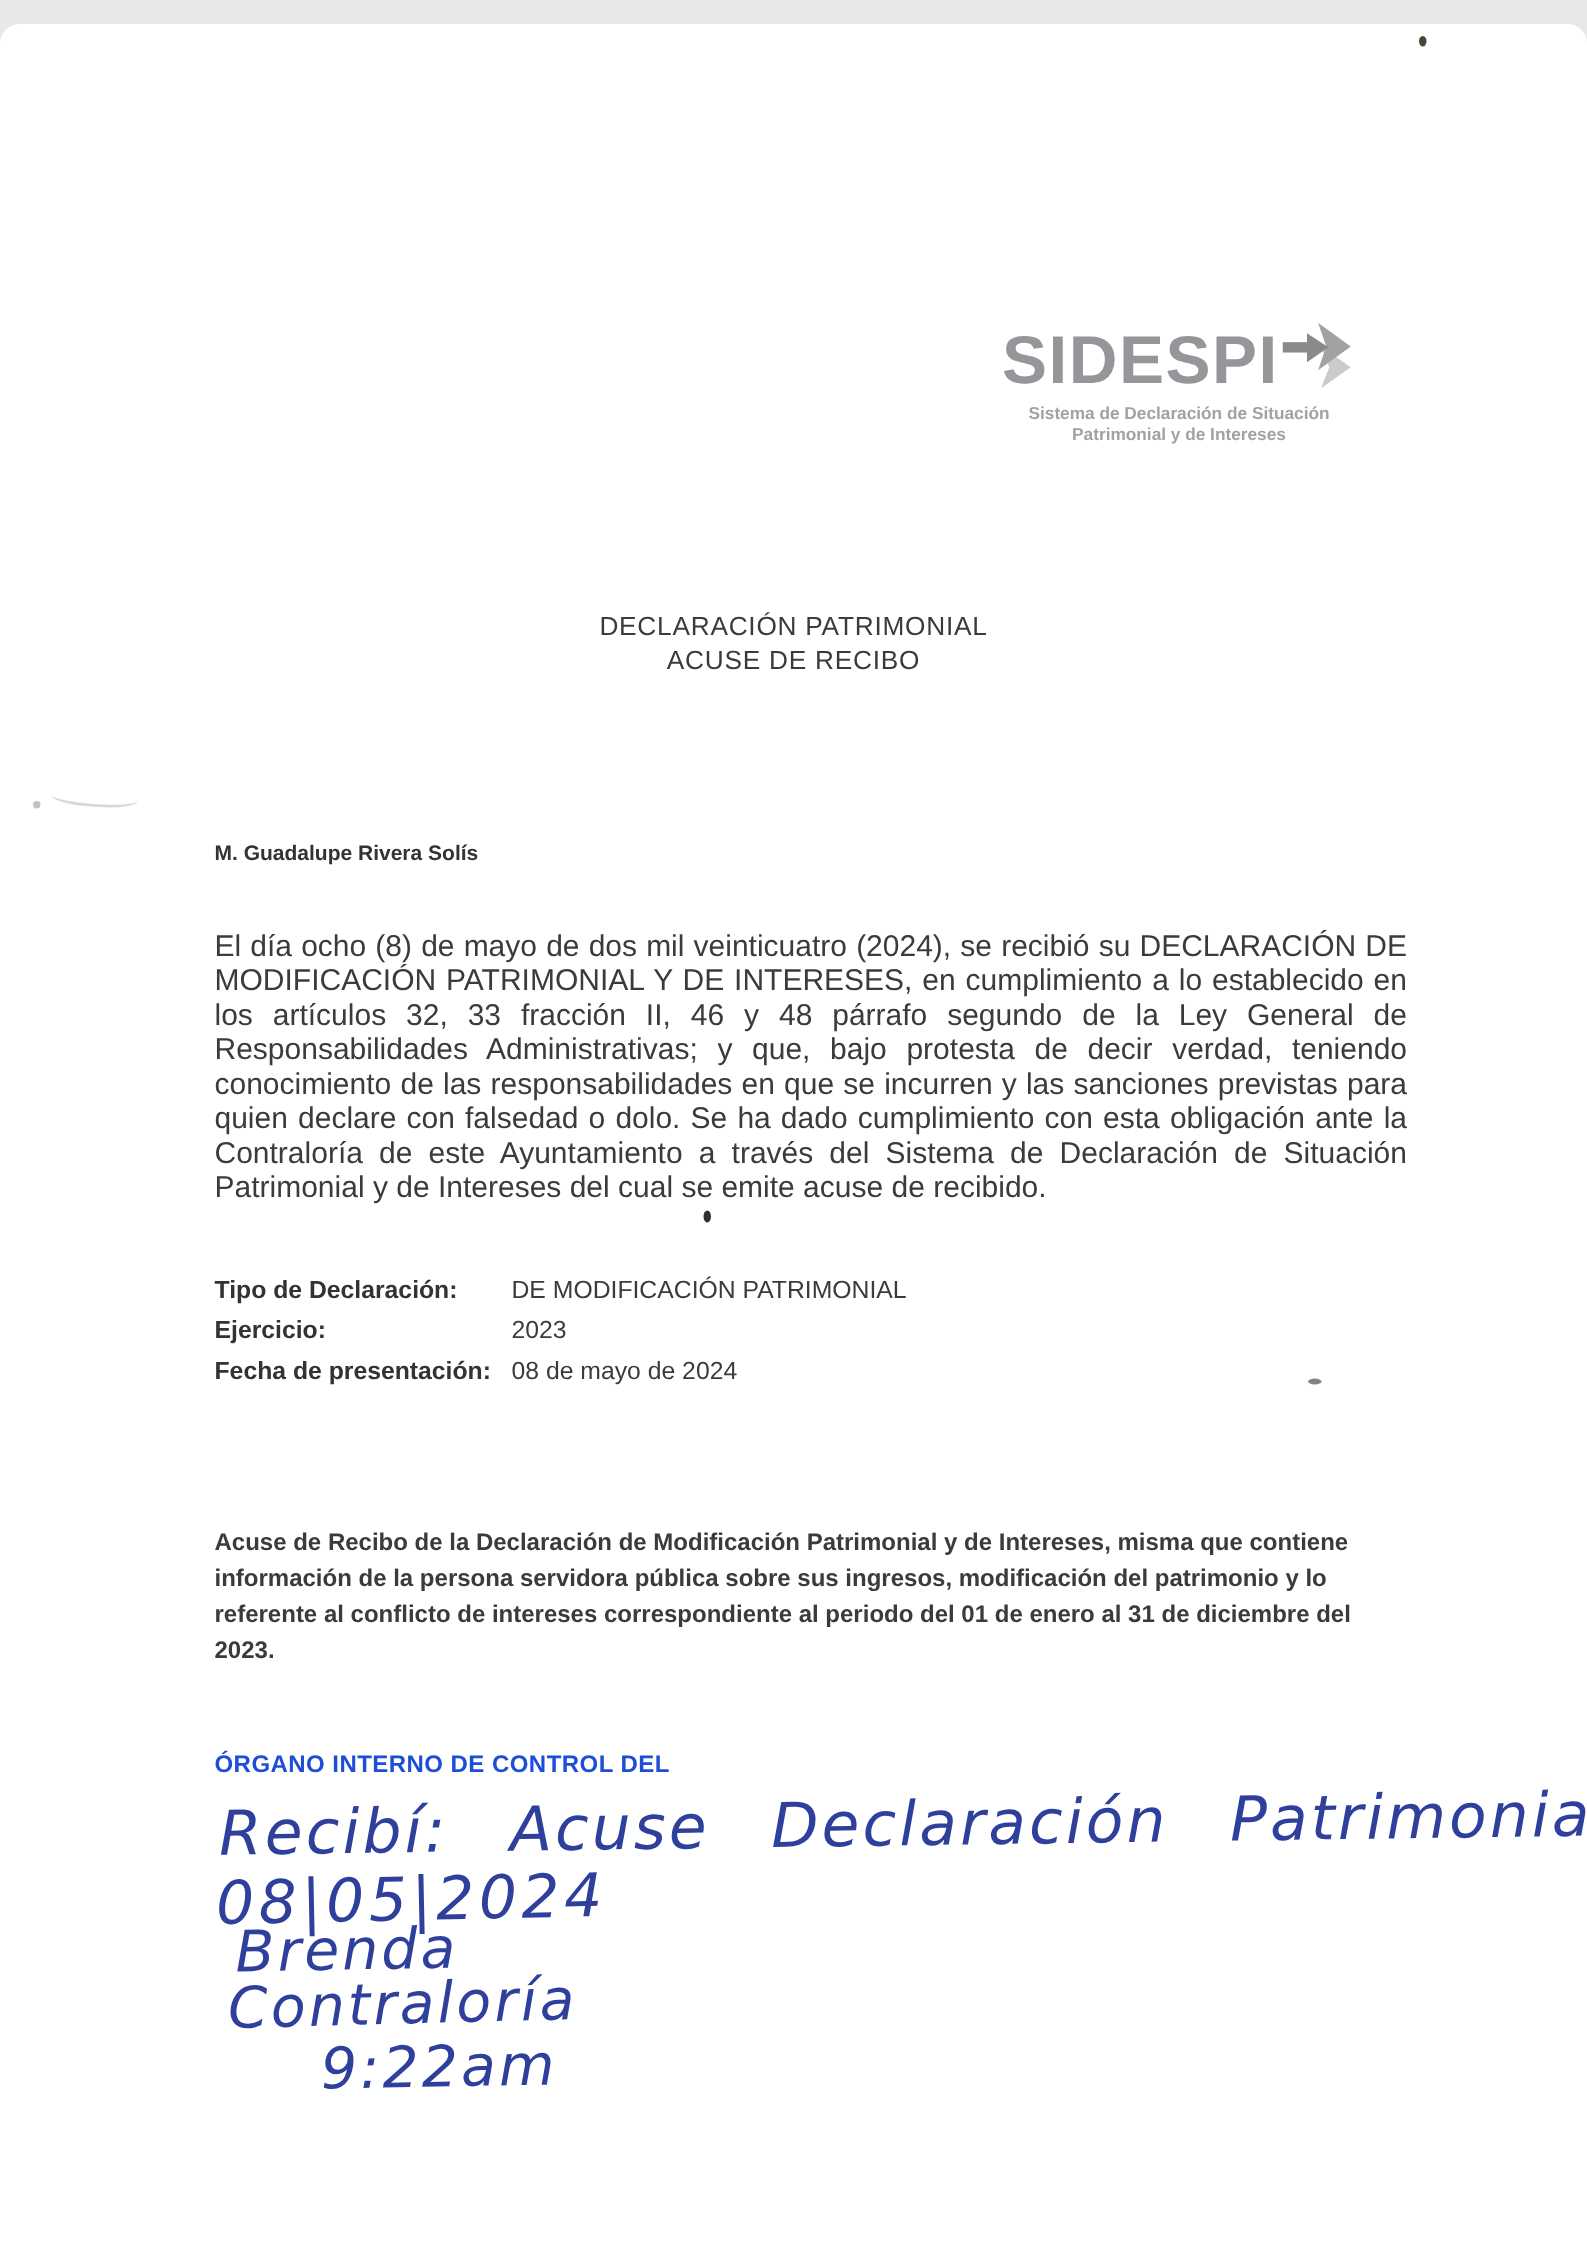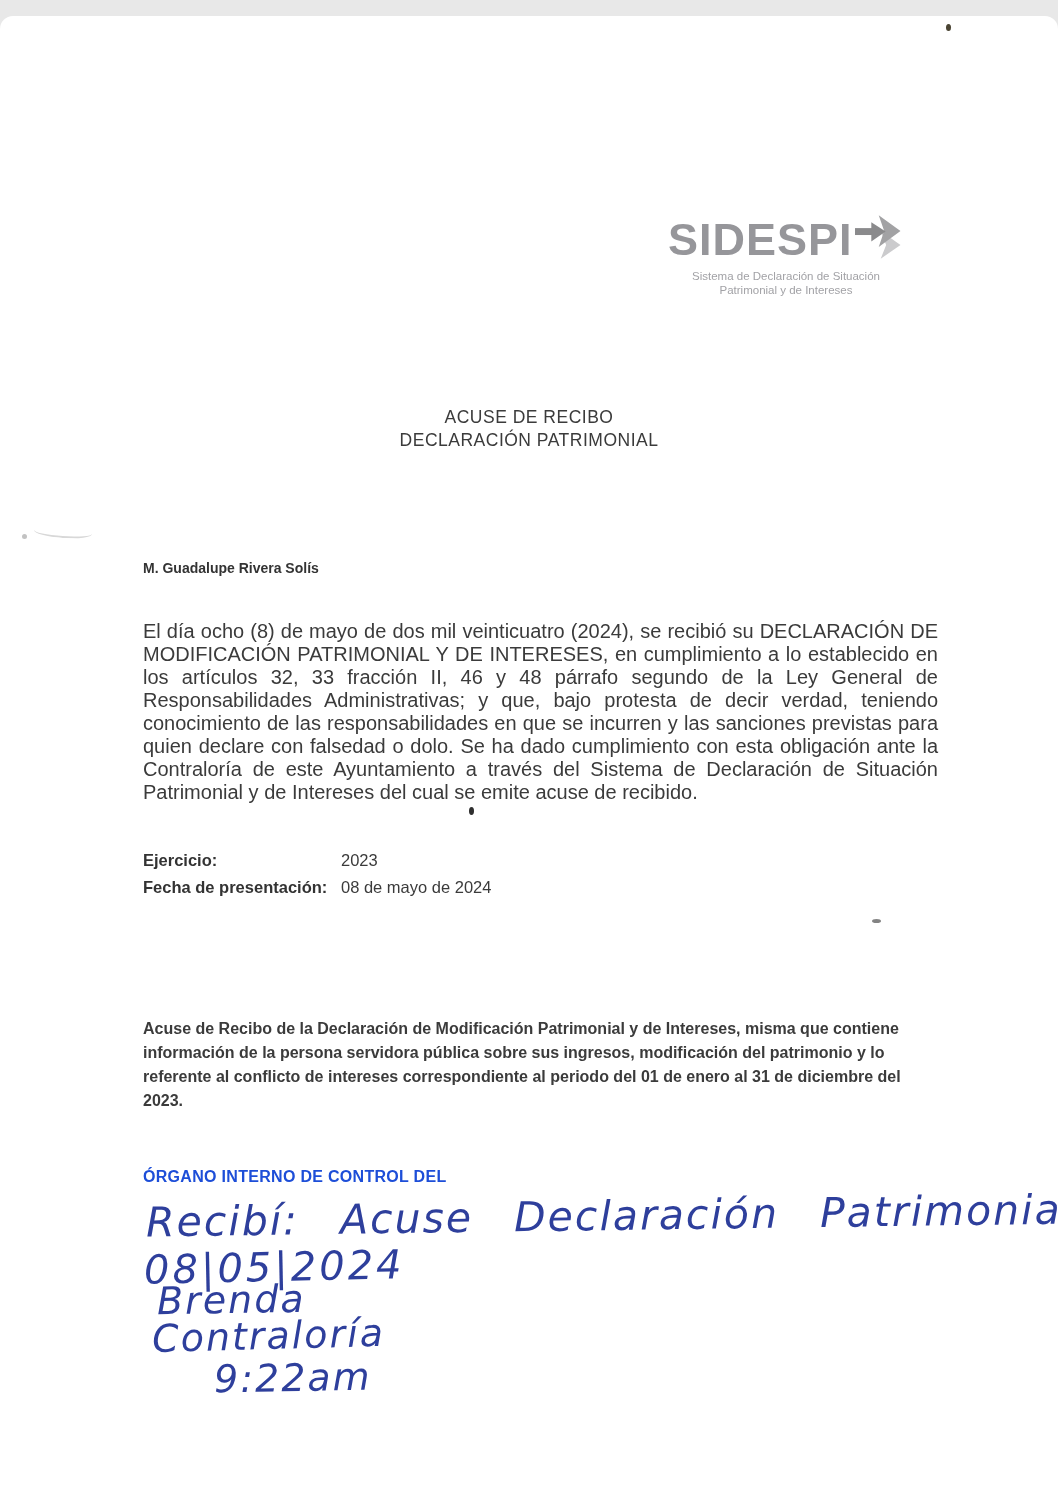--- a/index.html
+++ b/index.html
@@ -33,21 +33,21 @@
     font-size: 45px;
     font-weight: bold;
     letter-spacing: 1px;
     color: #96969a;
     line-height: 48px;
   }
   .logo-arrows { width: 66px; height: 62px; margin-top: -6px; }
   .logo-subtitle {
     margin-top: 1px;
     font-size: 11.5px;
-    font-weight: normal;
+    font-weight: bold;
     color: #a2a2a6;
     line-height: 14px;
   }
 
   
   .doc-title {
     position: absolute;
     top: 390px;
     left: 0;
     width: 1058px;
@@ -191,31 +191,35 @@
         <polygon points="33,16 62,35 33,55" fill="#8a8a8c"></polygon>
       </svg>
     </div>
     <div class="logo-subtitle">
       <div>Sistema de Declaración de Situación</div>
       <div>Patrimonial y de Intereses</div>
     </div>
   </div>
 
   <div class="doc-title">
+    <div>DECLARACIÓN PATRIMONIAL</div>
     <div>ACUSE DE RECIBO</div>
-    <div>DECLARACIÓN PATRIMONIAL</div>
   </div>
 
   <div class="recipient">
     <div>M. Guadalupe Rivera Solís</div>
   </div>
 
   <div class="body-paragraph">El día ocho (8) de mayo de dos mil veinticuatro (2024), se recibió su DECLARACIÓN DE MODIFICACIÓN PATRIMONIAL Y DE INTERESES, en cumplimiento a lo establecido en los artículos 32, 33 fracción II, 46 y 48 párrafo segundo de la Ley General de Responsabilidades Administrativas; y que, bajo protesta de decir verdad, teniendo conocimiento de las responsabilidades en que se incurren y las sanciones previstas para quien declare con falsedad o dolo. Se ha dado cumplimiento con esta obligación ante la Contraloría de este Ayuntamiento a través del Sistema de Declaración de Situación Patrimonial y de Intereses del cual se emite acuse de recibido.</div>
 
   <div class="details-table">
+    <div class="detail-row">
+      <span class="detail-label">Tipo de Declaración:</span>
+      <span class="detail-value">DE MODIFICACIÓN PATRIMONIAL</span>
+    </div>
     <div class="detail-row">
       <span class="detail-label">Ejercicio:</span>
       <span class="detail-value">2023</span>
     </div>
     <div class="detail-row">
       <span class="detail-label">Fecha de presentación:</span>
       <span class="detail-value">08 de mayo de 2024</span>
     </div>
   </div>
 

